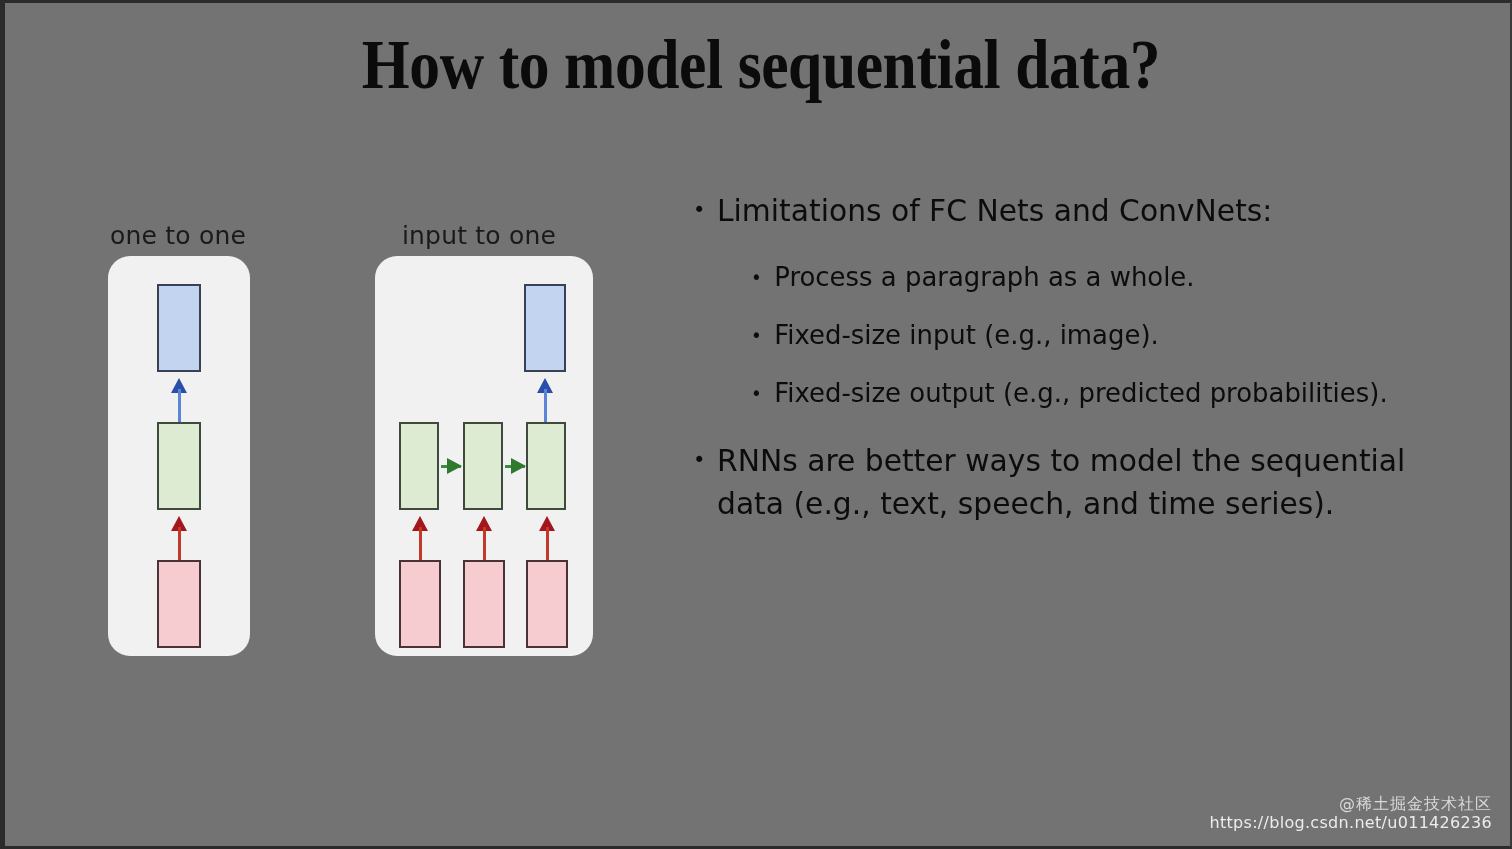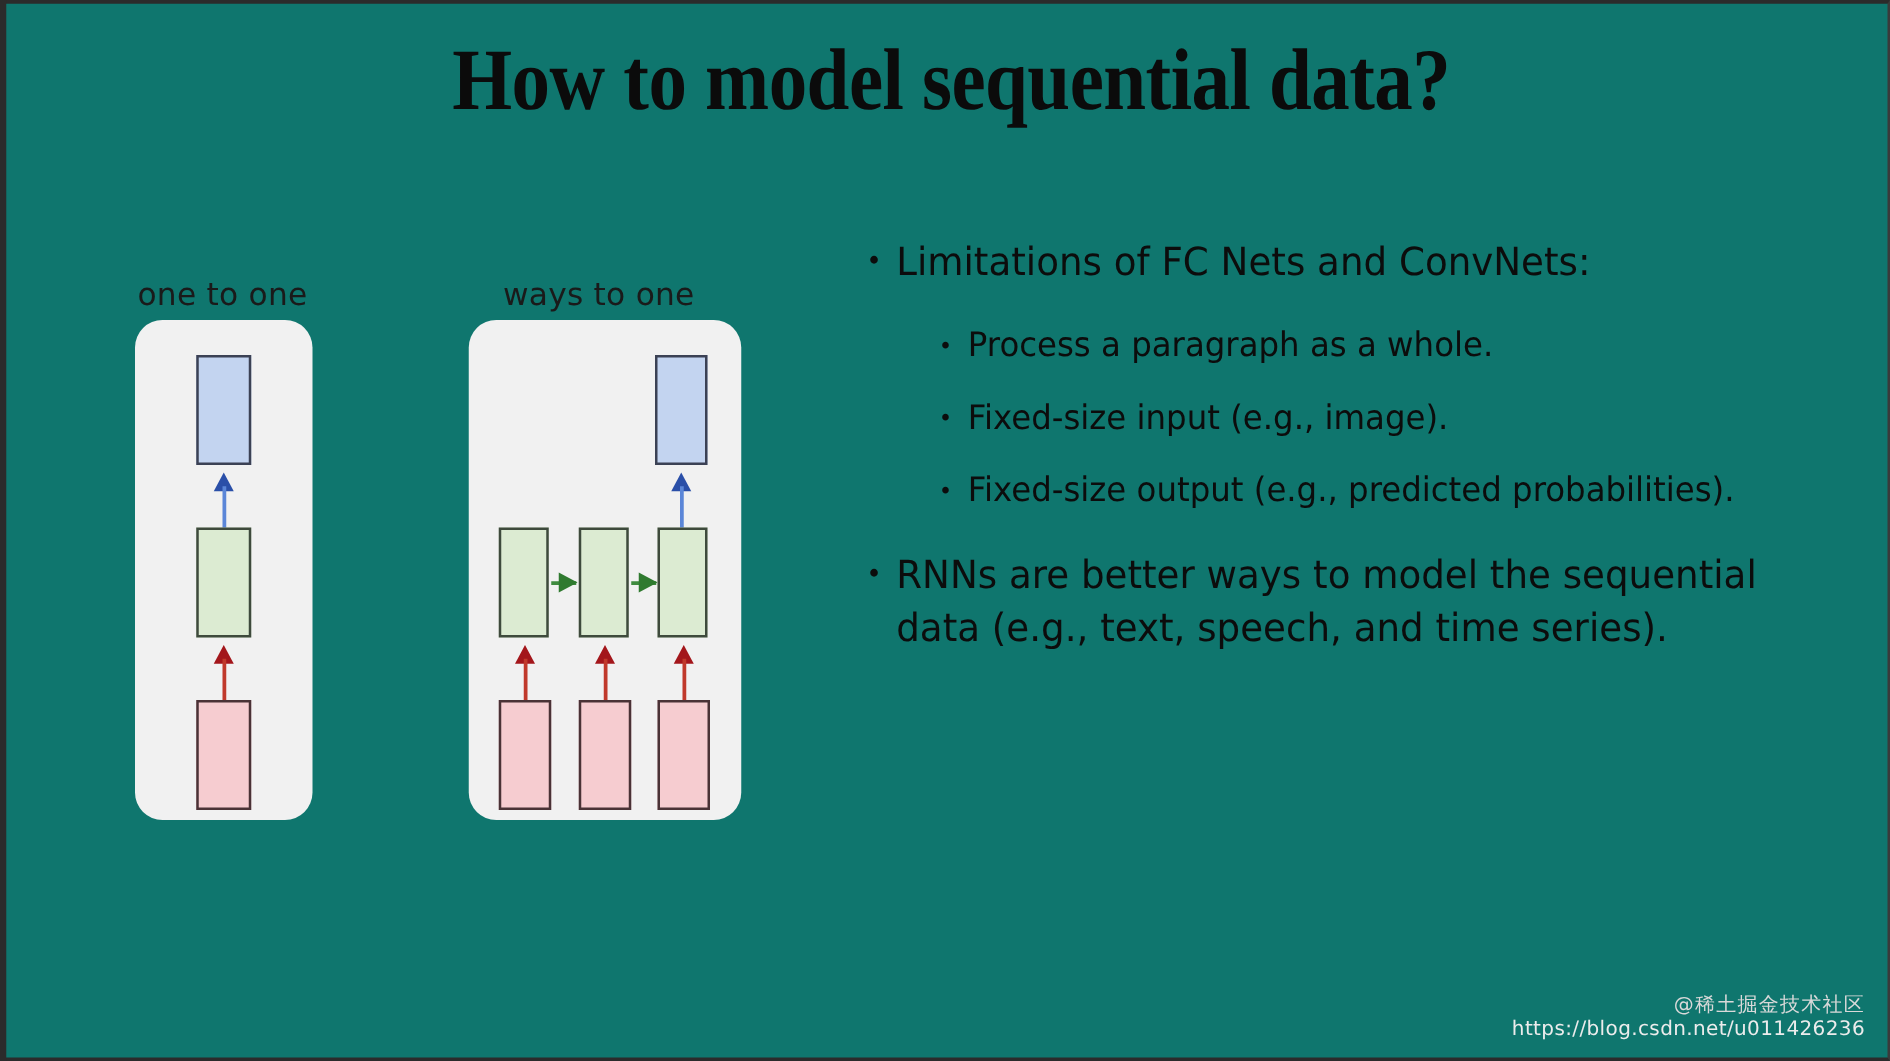--- a/index.html
+++ b/index.html
@@ -8,21 +8,21 @@
     padding: 0;
     background: #ffffff;
   }
   body {
     font-family: "Liberation Sans", sans-serif;
   }
   .slide {
     position: relative;
     width: 1512px;
     height: 849px;
-    background: #0f766e;
+    background: #737373;
     overflow: hidden;
     border-left: 5px solid #2b2b2b;
     border-top: 3px solid #2b2b2b;
     border-right: 2px solid #3a3a3a;
     border-bottom: 3px solid #2b2b2b;
     box-sizing: border-box;
   }
 
   
   .slide-title {
@@ -223,21 +223,21 @@
       <div class="arrow-up red" style="left:96px; top:295px; height:40px;">
         <div class="head"></div>
           <div class="shaft"></div>
       </div>
 
       <div class="cell red" style="left:74px; top:339px; width:44px; height:88px;"></div>
     </div>
 
     <div class="diagram" style="left:358px; top:218px; width:232px; height:440px;">
 
-      <div class="diagram-label">ways to one</div>
+      <div class="diagram-label">input to one</div>
 
       <div class="panel" style="left:12px; top:35px; width:218px; height:400px;"></div>
 
       <div class="cell blue" style="left:161px; top:63px; width:42px; height:88px;"></div>
 
       <div class="arrow-up blue" style="left:182px; top:157px; height:40px;">
         <div class="head"></div>
           <div class="shaft"></div>
       </div>
 

